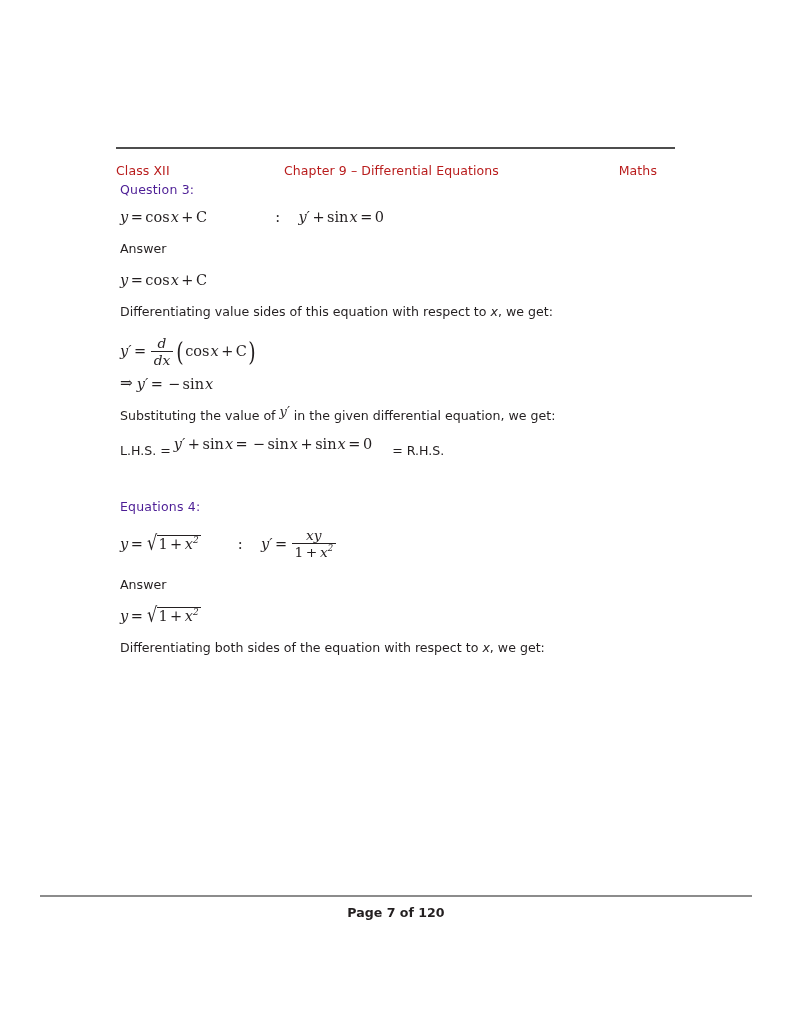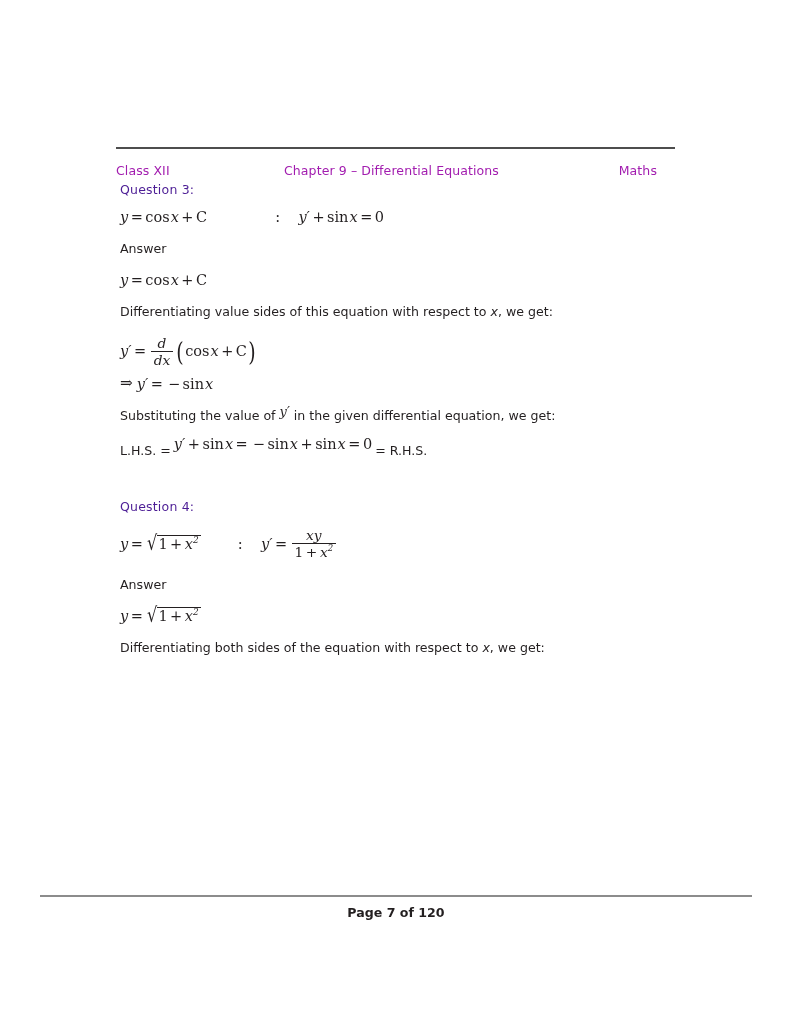--- a/index.html
+++ b/index.html
@@ -24,21 +24,21 @@
 
   
   .running-head {
     position: absolute;
     left: 116px;
     top: 127px;
     width: 559px;
     display: flex;
     align-items: baseline;
     font-size: 12.5px;
-    color: #a21caf;
+    color: #b91c1c;
     letter-spacing: 0.1px;
   }
   .rh-left   { width: 168px; text-align: left; }
   .rh-center { flex: 1; }
   .rh-right  { width: 110px; text-align: right; padding-right: 18px; margin-top: 36px; }
 
   .header-rule {
     position: absolute;
     left: 116px;
     top: 147px;
@@ -269,27 +269,27 @@
           <span class="it">x</span>
           <span class="op">=</span>
           <span class="op">−</span>
           <span class="fnname">sin</span>
           <span class="it">x</span>
           <span class="op">+</span>
           <span class="fnname">sin</span>
           <span class="it">x</span>
           <span class="op">=</span>
           <span class="up">0</span>
-      </span><span class="para inline-math-sub" style="margin-left:3px">= R.H.S.</span>
+      </span><span class="para inline-math-sub" style="margin-left:20px">= R.H.S.</span>
     </div>
 
     <div style="height:11px"></div>
 
     <div style="height:30px"></div>
-    <div class="q-head">Question 4:</div>
+    <div class="q-head">Equations 4:</div>
 
     <div style="height:14px"></div>
     <div>
       <span class="math">
         <span class="it">y</span>
           <span class="op">=</span>
         <span class="sqrt">
           <span class="sign">√</span>
           <span class="rad"><span class="up">1</span><span class="op">+</span><span class="it">x</span><sup>2</sup></span>
         </span>

